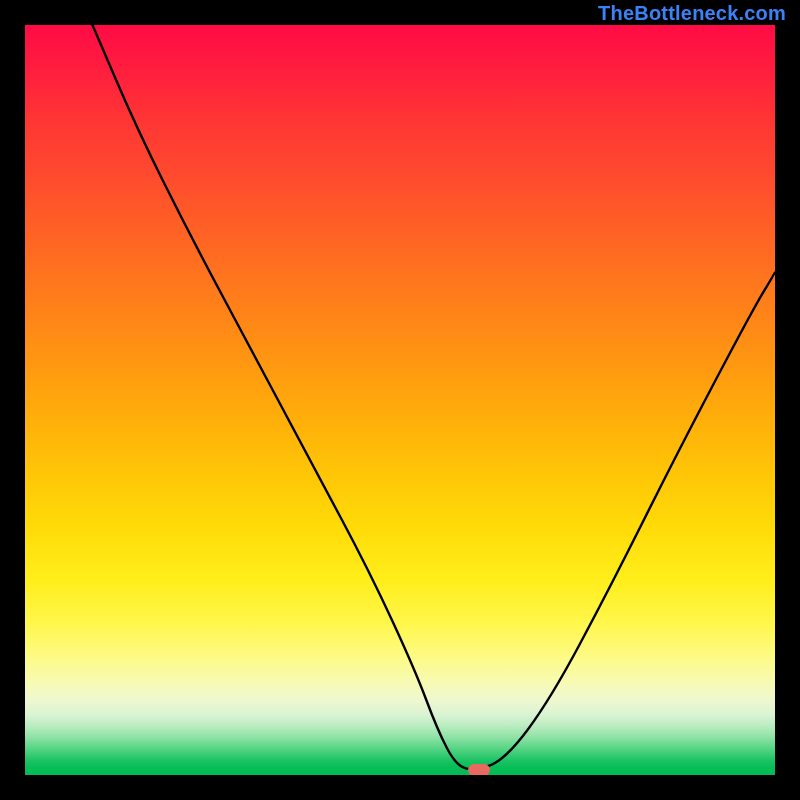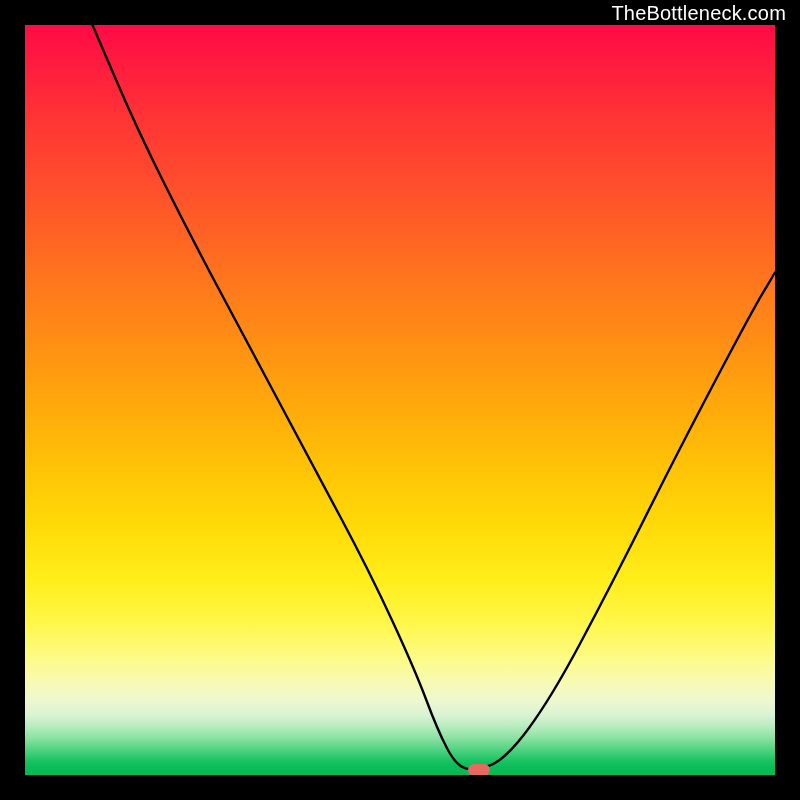--- a/index.html
+++ b/index.html
@@ -14,23 +14,23 @@
   .frame {
     position: relative;
     width: 800px;
     height: 800px;
     background: #000;
   }
   .watermark {
     position: absolute;
     top: 2px;
     right: 14px;
-    color: #ffffff;
+    color: #3b82f6;
     font-size: 20px;
-    font-weight: 400;
+    font-weight: 700;
     letter-spacing: 0.2px;
     z-index: 10;
   }
   .plot-area {
     position: absolute;
     left: 25px;
     top: 25px;
     width: 750px;
     height: 750px;
     overflow: hidden;

